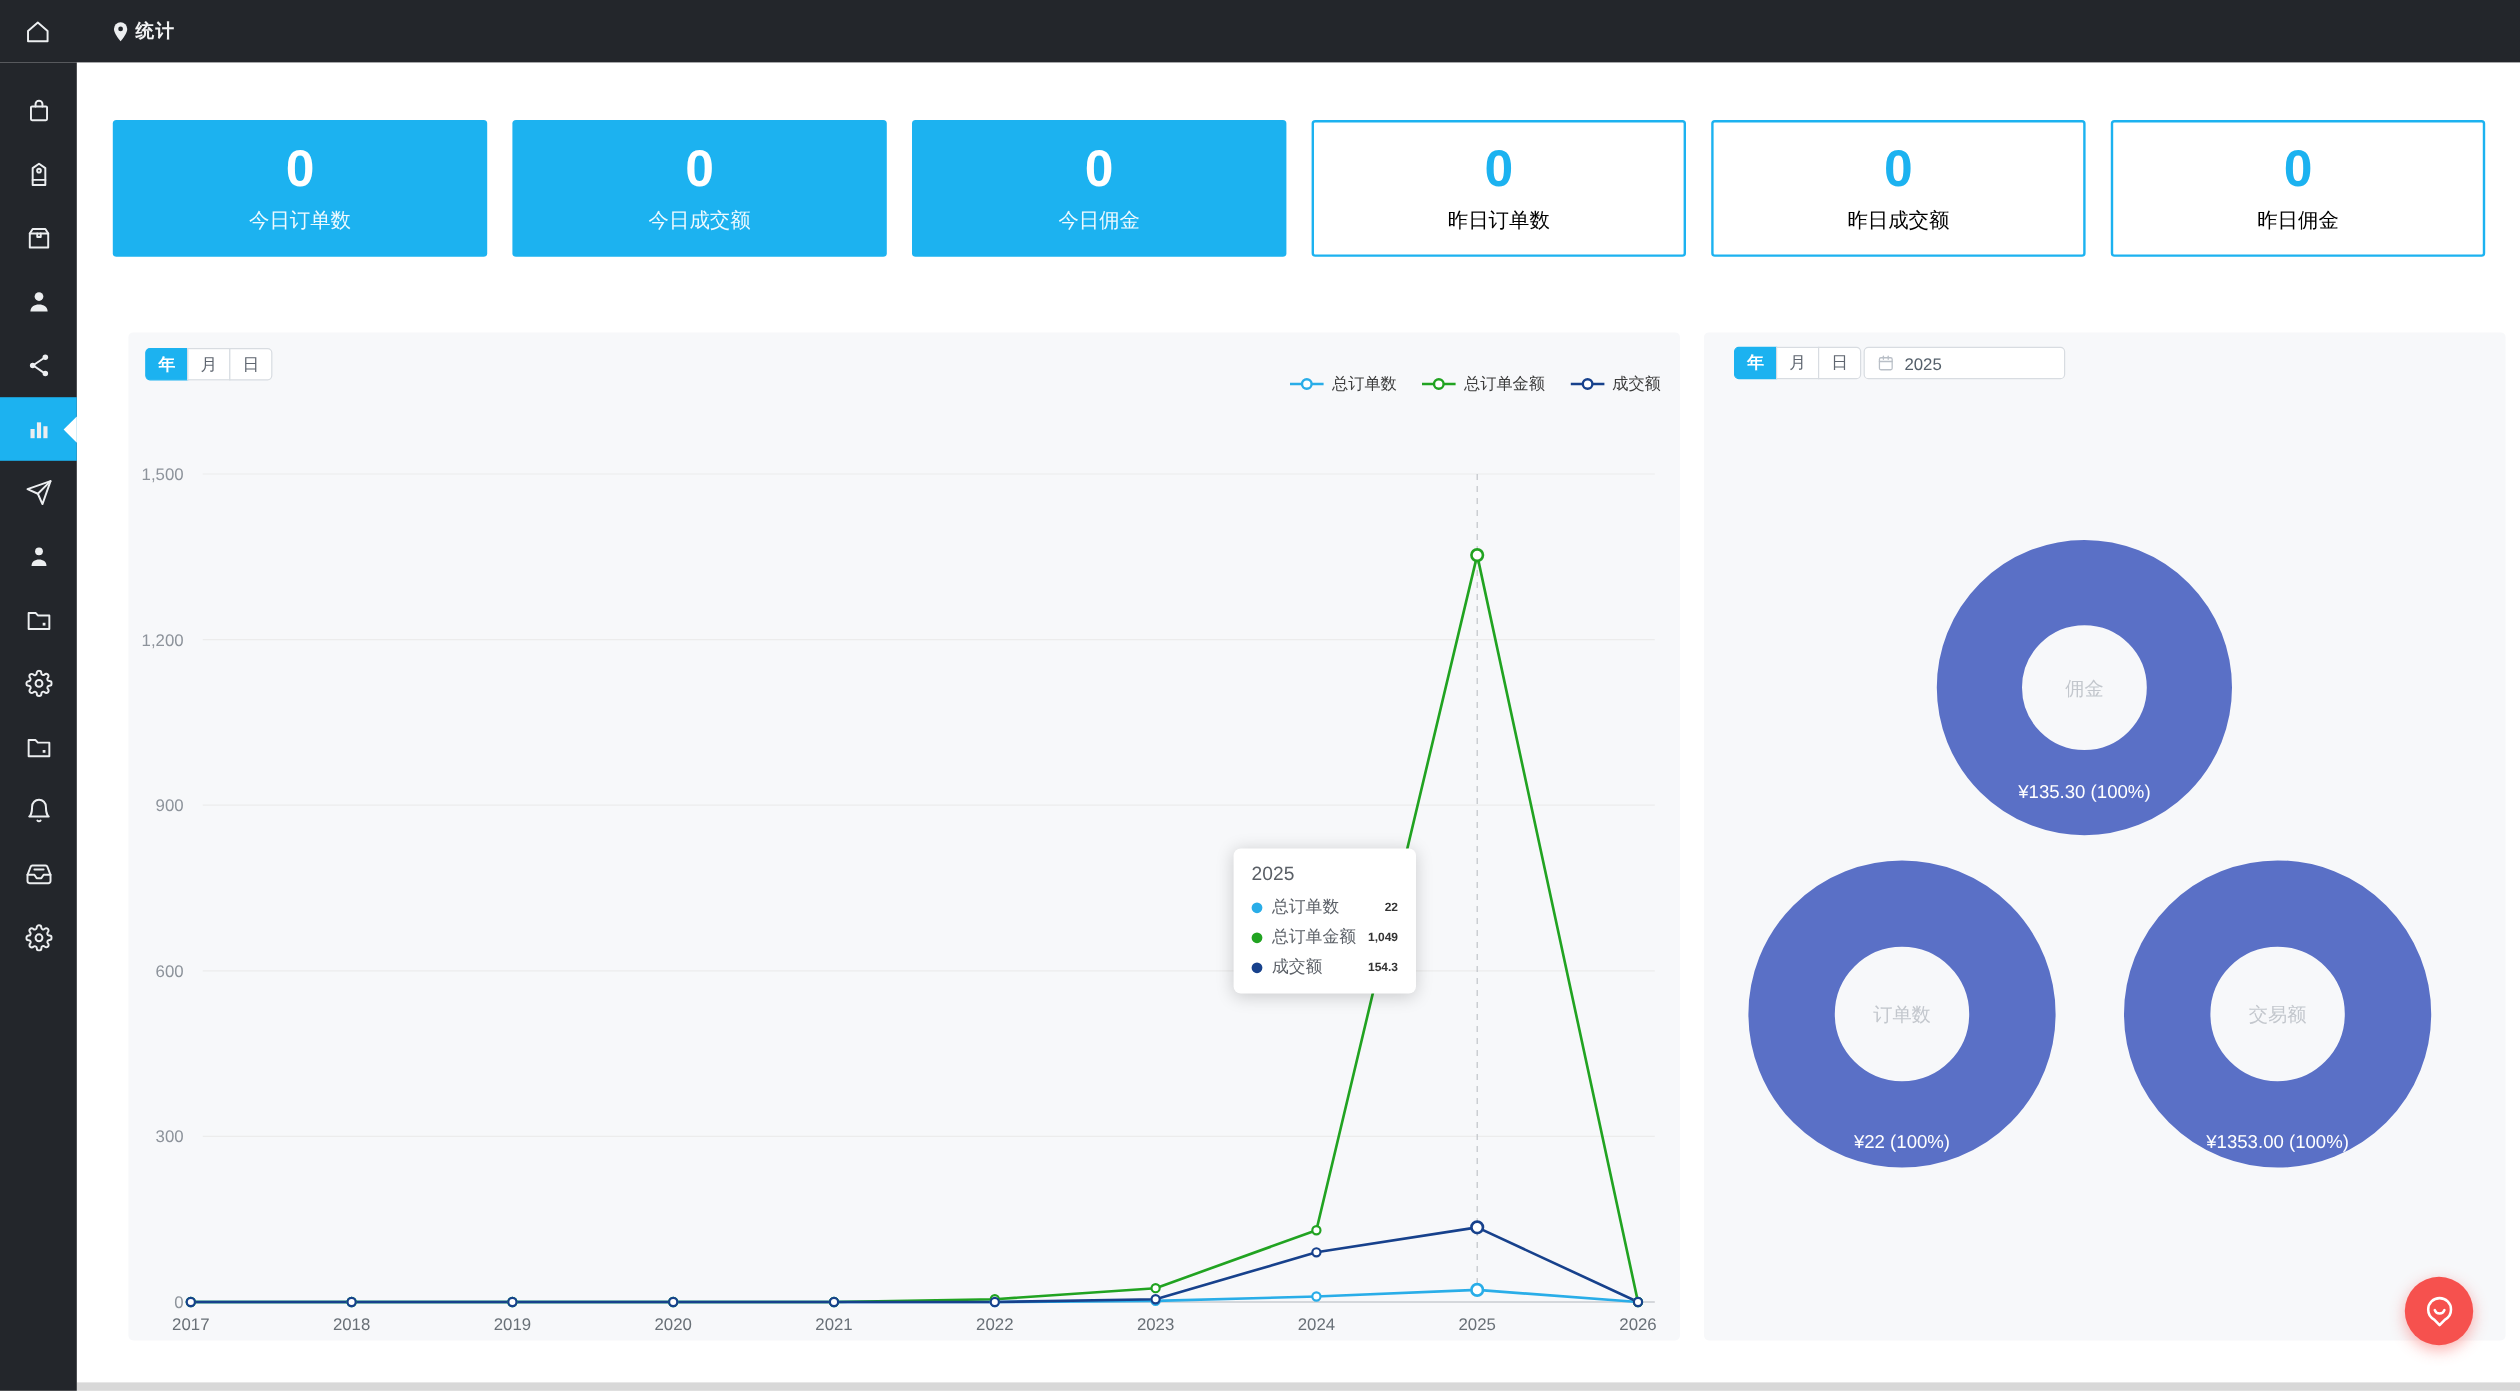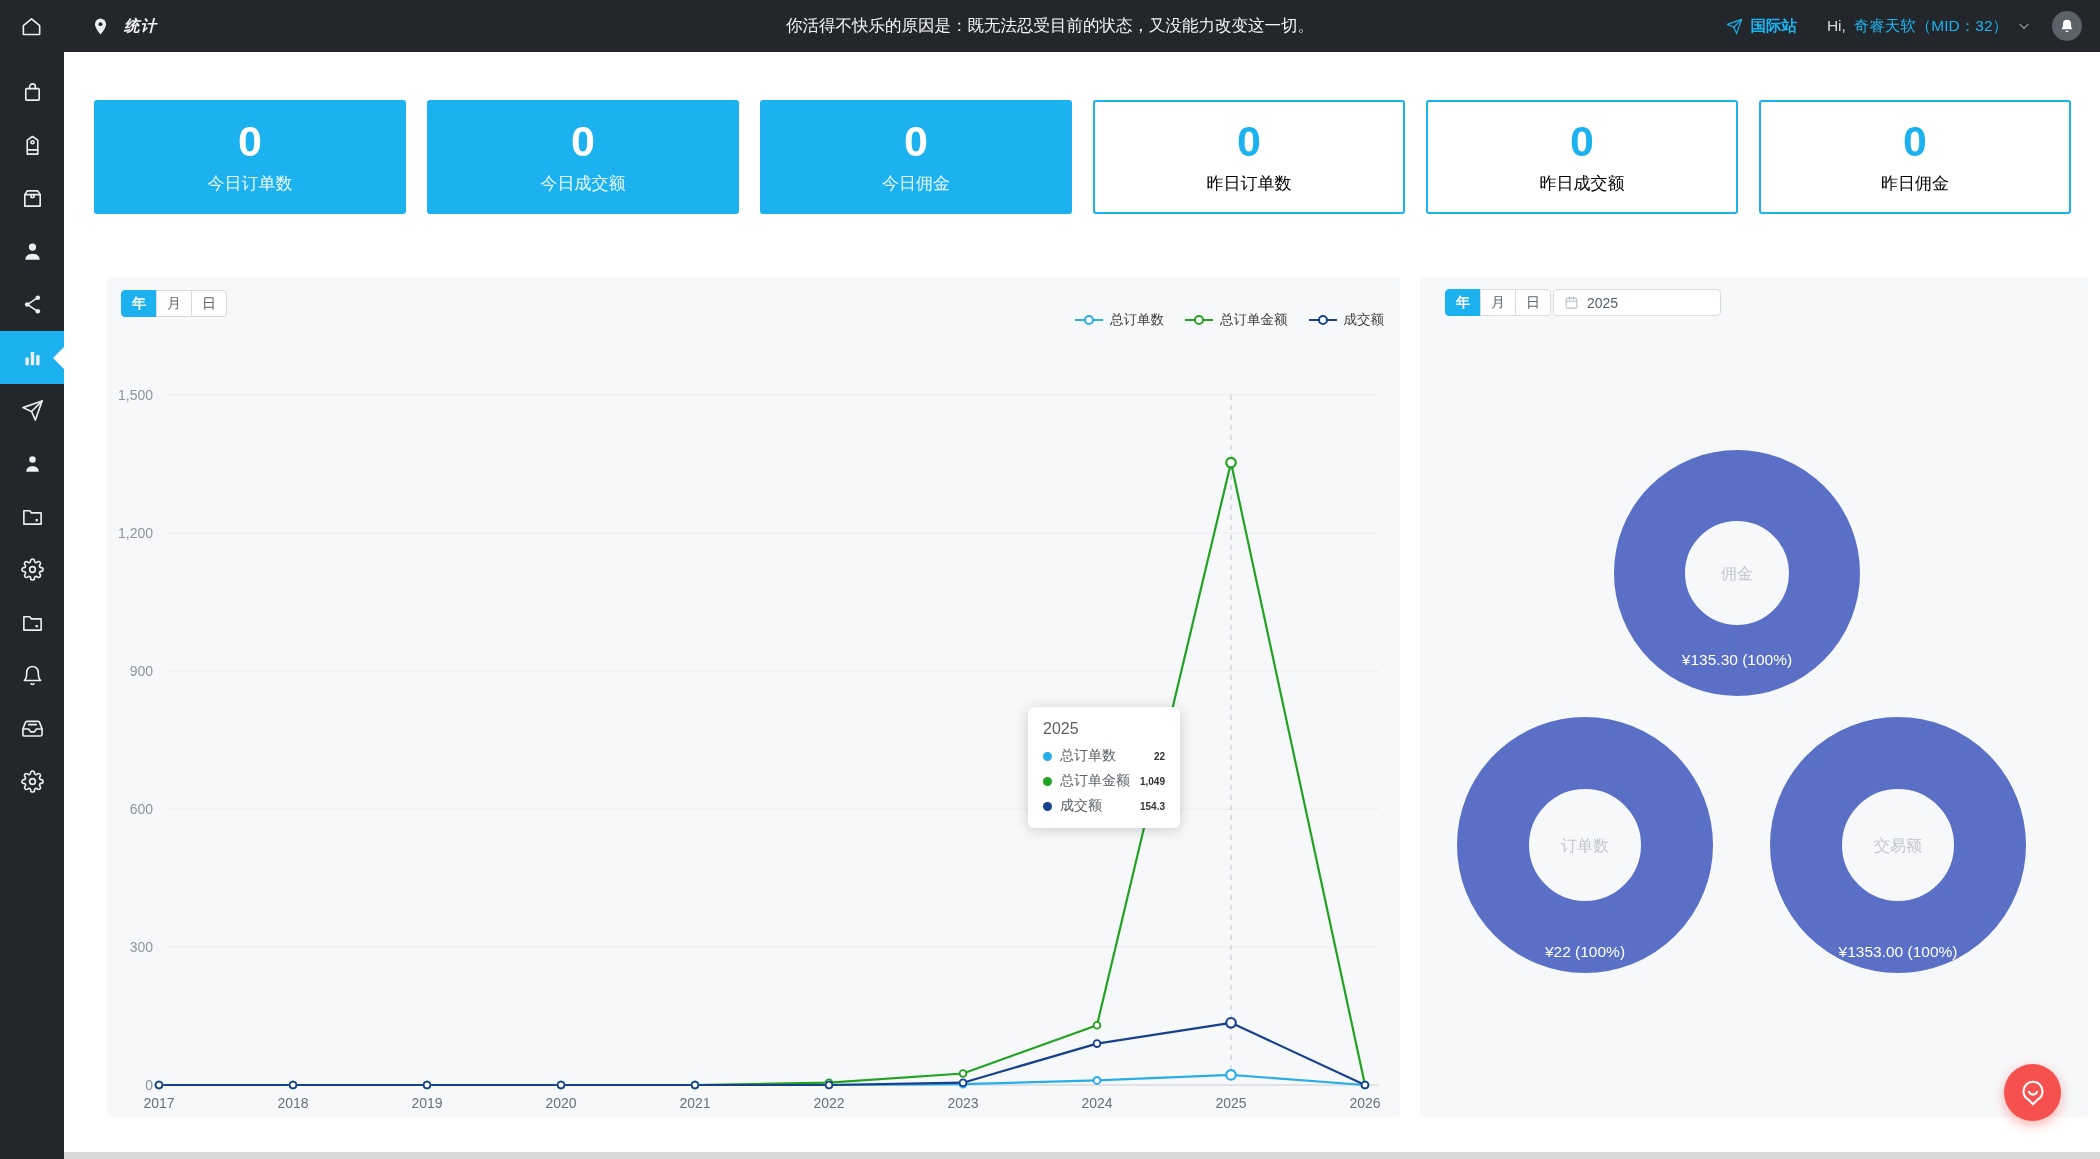--- a/index.html
+++ b/index.html
@@ -10,21 +10,21 @@
   }
   .icn { display:block; }
 
   
   .topbar {
     position:absolute; top:0; left:0; width:2100px; height:52px;
     background:#23262b; color:#f2f3f4; display:flex; align-items:center; z-index:6;
   }
   .tb-left { display:flex; align-items:center; padding-left:20px; }
   .tb-left .pin { margin-left:48px; }
-  .tb-title { margin-left:14px; font-size:15.5px; font-weight:bold; letter-spacing:1px;font-style:italic; }
+  .tb-title { margin-left:3px; font-size:15.5px; font-weight:bold; letter-spacing:1px; }
   .tb-center {
     position:absolute; left:50%; transform:translateX(-50%);
     font-size:16.5px; color:#f5f6f7; white-space:nowrap;
   }
   .tb-right { position:absolute; right:18px; display:flex; align-items:center; font-size:15.5px; }
   .tb-link { display:flex; align-items:center; gap:7px; color:#1cb2f0; font-weight:bold; cursor:pointer; }
   .tb-greet { margin-left:30px; color:#d8dadd; }
   .tb-user { margin-left:8px; color:#1cb2f0; cursor:pointer; }
   .tb-chevron { margin-left:8px; cursor:pointer; }
   .avatar {
@@ -124,47 +124,20 @@
           <path d="M3.5 11.2 12 4l8.5 7.2V20.3h-17z"></path>
         </svg>
       </span>
     <span class="tb-icon pin">
         <svg class="icn" viewBox="0 0 24 24" width="19" height="19" fill="none" stroke="#eceef0" style="color:#eceef0" stroke-width="1.7" stroke-linecap="round" stroke-linejoin="round">
           <path d="M12 2a7 7 0 0 0-7 7c0 5.2 7 13 7 13s7-7.8 7-13a7 7 0 0 0-7-7z" fill="currentColor" stroke="none"></path>
           <circle cx="12" cy="9" r="2.5" fill="#23262b" stroke="none"></circle>
         </svg>
       </span>
     <span class="tb-title">统计</span>
-  </div>
-  <div class="tb-center">你活得不快乐的原因是：既无法忍受目前的状态，又没能力改变这一切。</div>
-  <div class="tb-right">
-    <span class="tb-link">
-      <span class="tb-icon">
-          <svg class="icn" viewBox="0 0 24 24" width="17" height="17" fill="none" stroke="#1cb2f0" style="color:#1cb2f0" stroke-width="1.7" stroke-linecap="round" stroke-linejoin="round">
-            <path d="M22 2 11 13"></path>
-            <path d="M22 2 15 22l-4-9-9-4z"></path>
-          </svg>
-        </span>
-      <span>国际站</span>
-    </span>
-    <span class="tb-greet">Hi,</span>
-    <span class="tb-user">奇睿天软（MID：32）</span>
-    <span class="tb-chevron tb-icon">
-        <svg class="icn" viewBox="0 0 24 24" width="16" height="16" fill="none" stroke="#9aa0a6" style="color:#9aa0a6" stroke-width="1.7" stroke-linecap="round" stroke-linejoin="round">
-          <path d="M6 9.5l6 6 6-6"></path>
-        </svg>
-      </span>
-    <span class="avatar">
-      <span class="tb-icon">
-          <svg class="icn" viewBox="0 0 24 24" width="16" height="16" fill="none" stroke="#ffffff" style="color:#ffffff" stroke-width="1.7" stroke-linecap="round" stroke-linejoin="round">
-            <path d="M18 8.8a6 6 0 0 0-12 0c0 6.5-2.2 7.9-2.2 7.9h16.4S18 15.3 18 8.8" fill="currentColor" stroke="none"></path>
-            <path d="M10.6 19.6a1.7 1.7 0 0 0 2.8 0"></path>
-          </svg>
-        </span>
-    </span>
   </div>
 </div>
 
 <div class="sidebar" id="sidebar">
     <div class="side-item">
       <span>
         <svg class="icn" viewBox="0 0 24 24" width="23" height="23" fill="none" stroke="#eceef0" style="color:#eceef0" stroke-width="1.7" stroke-linecap="round" stroke-linejoin="round">
           <rect x="5" y="8" width="14" height="12" rx="1"></rect>
           <path d="M9 8V6a3 3 0 0 1 6 0v2"></path>
         </svg>

